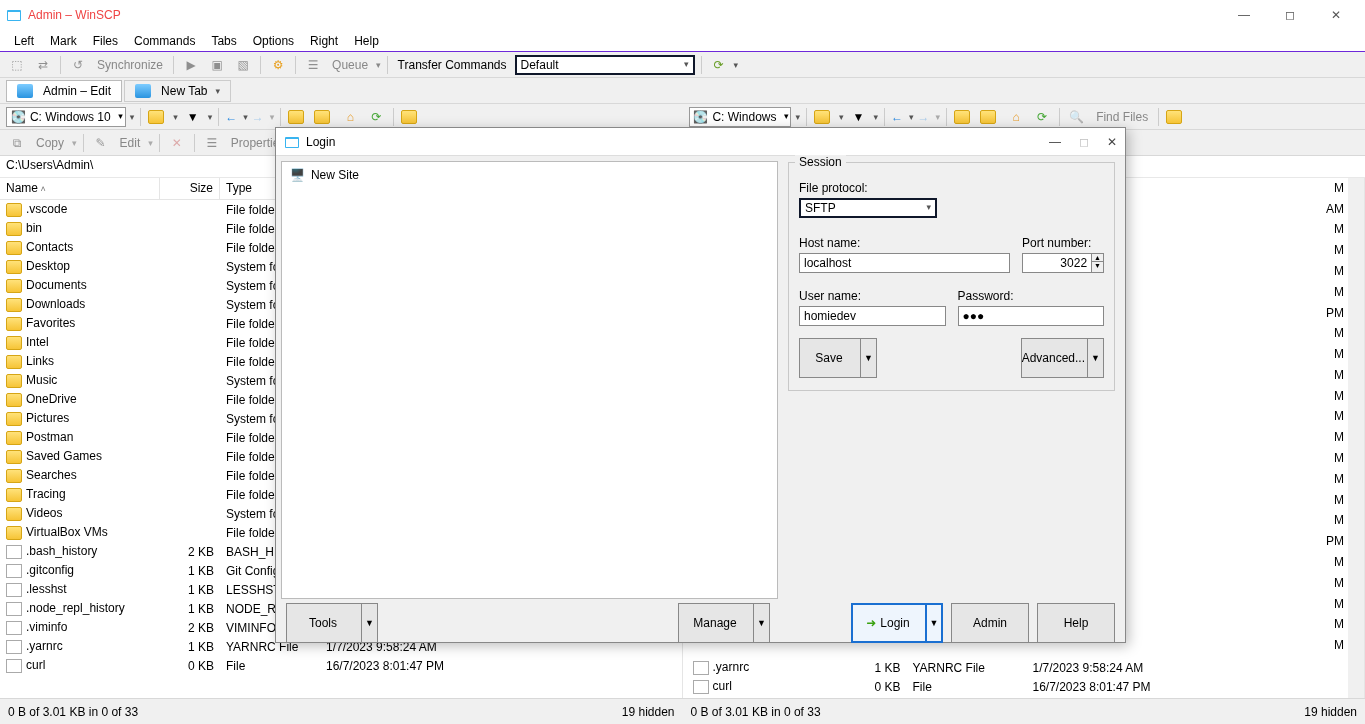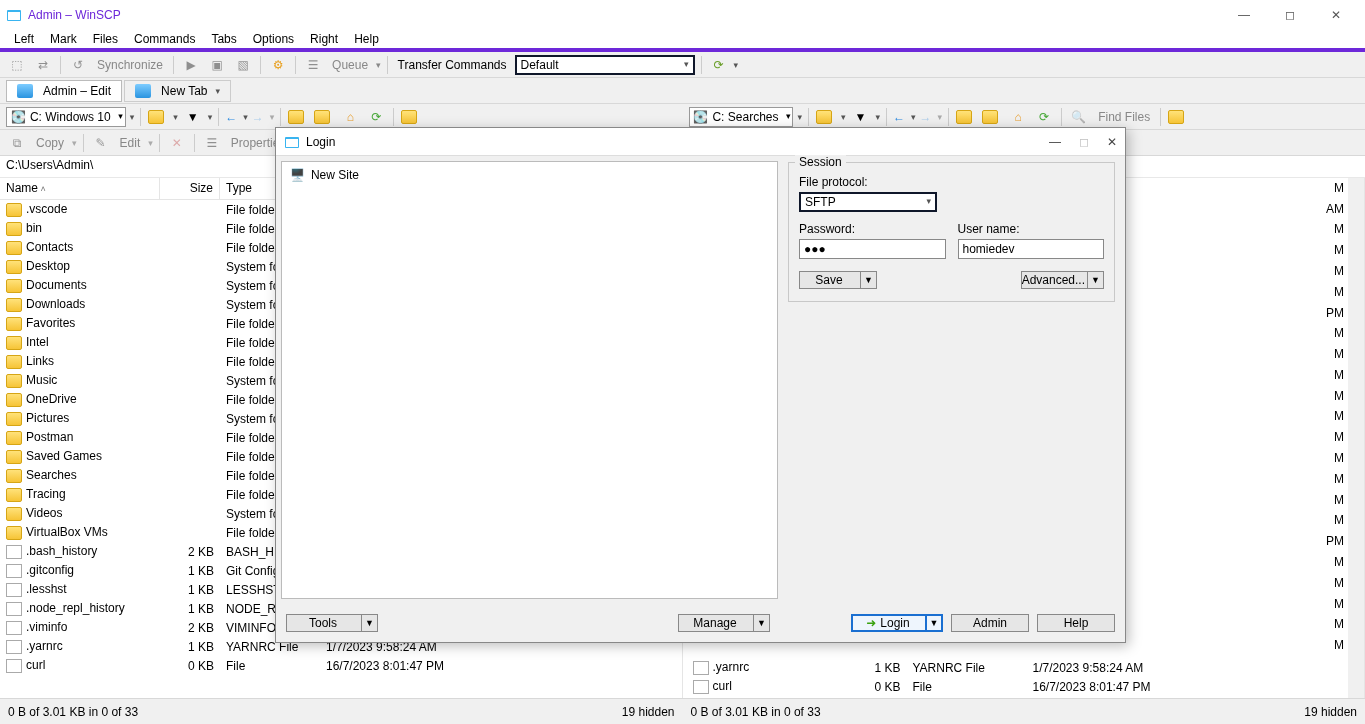--- a/index.html
+++ b/index.html
@@ -1,26 +1,26 @@
 <!DOCTYPE html>
 <html><head>
 <meta charset="utf-8">
 <style>
 * { box-sizing: border-box; margin: 0; padding: 0; font-family: "Segoe UI", Tahoma, sans-serif; font-size: 12px; }
 body { width: 1365px; height: 724px; background: #fff; overflow: hidden; position: relative; }
 
 
 .titlebar { height: 30px; background: #fff; display: flex; align-items: center; padding: 0 6px; justify-content: space-between; }
 .titlebar .left { display: flex; align-items: center; gap: 6px; }
-.titlebar .title { color: #6d28d9; }
+.titlebar .title { color: #ef4444; }
 .winbtns { display: flex; gap: 0; }
 .winbtn { width: 46px; height: 30px; display: flex; align-items: center; justify-content: center; color: #555; }
 
 
-.menubar { height: 22px; background: #fff; display: flex; align-items: center; gap: 0; padding: 0 6px; border-bottom: 4px solid #6d28d9; }
+.menubar { height: 22px; background: #fff; display: flex; align-items: center; gap: 0; padding: 0 6px; border-bottom: 1px solid #6d28d9; }
 .menubar .item { padding: 2px 8px; }
 
 
 .toolbar { height: 26px; background: #f0f0f0; display: flex; align-items: center; gap: 4px; padding: 0 6px; border-bottom: 1px solid #d8d8d8; }
 .tbbtn { width: 22px; height: 22px; display:flex; align-items:center; justify-content:center; border:1px solid transparent; }
 .tbbtn.dis { opacity: .4; }
 .tlabel { color:#888; padding:0 4px;}
 .tlabel.en { color:#000;}
 .sep { width:1px; height:18px; background:#ccc; margin:0 2px;}
 .combo { border:2px solid #0f172a; background:#fff; height:20px; padding:1px 18px 1px 4px; position:relative; min-width:180px;}
@@ -69,24 +69,24 @@
 .dlg { position:absolute; left:275px; top:127px; width:851px; height:516px; background:#f0f0f0; border:1px solid #888; box-shadow:3px 3px 12px rgba(0,0,0,.25); display:flex; flex-direction:column;}
 .dlg .dlgtitle { height:28px; background:#fff; display:flex; align-items:center; justify-content:space-between; padding:0 8px; border-bottom:1px solid #ddd;}
 .dlg .dlgtitle .t { display:flex; align-items:center; gap:6px;}
 .dlg .dlgwin { display:flex; gap:18px; color:#444;}
 .dlg .body { flex:1; display:flex;}
 .dlg .leftp { width:497px; background:#fff; border:1px solid #bbb; margin:5px 0 5px 5px; padding:4px;}
 .dlg .siteitem { display:flex; align-items:center; gap:6px; padding:2px 4px;}
 .dlg .rightp { flex:1; padding:6px 10px;}
 .gbox { border:1px solid #c8c8c8; padding:8px 10px 12px; margin-bottom:8px; position:relative; background:#f0f0f0;}
 .gbox .lg { position:absolute; top:-8px; left:6px; background:#f0f0f0; padding:0 4px; font-size:12px;}
-.flabel { display:block; margin:4px 0 3px;}
+.flabel { display:block; margin:10px 0 3px;}
 .field { border:1px solid #888; background:#fff; height:20px; width:100%; padding:2px 4px;}
 .row2 { display:flex; gap:12px;}
-.btn { border:1px solid #888; background:#e6e6e6; height:18px; min-width:78px; display:inline-flex; align-items:center; justify-content:center; gap:4px;}
+.btn { border:1px solid #888; background:#e6e6e6; height:40px; min-width:78px; display:inline-flex; align-items:center; justify-content:center; gap:4px;}
 .btn.split { position:relative; padding-right:18px;}
 .btn.split .dd { position:absolute; right:0; top:0; bottom:0; width:16px; border-left:1px solid #888; display:flex; align-items:center; justify-content:center; font-size:9px;}
 .dlg .btnrow { height:38px; display:flex; align-items:center; justify-content:space-between; padding:0 10px; border-top:0;}
 .btn.login { border:2px solid #1a6fd1; background:#eef5fd; min-width:92px;}
 .navic { width:14px; height:14px; display:inline-block;}
 .arrow-l { color:#2a8ae0;}
 .arrow-r { color:#2a8ae0;}
 svg.app { width:16px; height:16px;}
 </style>
 </head>
@@ -183,21 +183,21 @@
     <div class="tbbtn" style="color:#e79c2a">⌂</div>
     <div class="tbbtn" style="color:#4aa93b">⟳</div>
     <div class="sep"></div>
     <div class="tbbtn">
         <span class="icon ic-folder"></span>
       </div>
   </div>
   <div class="navhalf">
     <div class="drvcombo" style="min-width:72px">
       <span>💽</span>
-      <span>C: Searches</span>
+      <span>C: Windows</span>
     </div>
     <span style="font-size:9px;color:#555">▾</span>
     <div class="sep"></div>
     <div class="tbbtn">
         <span class="icon ic-folder"></span>
       </div>
     <span style="font-size:9px;color:#555">▾</span>
     <div class="tbbtn">▼</div>
     <span style="font-size:9px;color:#555">▾</span>
     <div class="sep"></div>
@@ -484,29 +484,45 @@
         <span>🖥️</span>
         <span>New Site</span>
       </div>
     </div>
     <div class="rightp">
       <div class="gbox">
         <span class="lg">Session</span>
         <span class="flabel">File protocol:</span>
         <div class="combo" style="min-width:130px;width:138px"><span>SFTP</span></div>
 
+        <div class="row2" style="margin-top:8px">
+          <div style="flex:1">
+            <span class="flabel">Host name:</span>
+            <input class="field" value="localhost" style="">
+          </div>
+          <div style="width:82px">
+            <span class="flabel">Port number:</span>
+            <div style="display:flex">
+              <input class="field" style="text-align: right;" value="3022">
+              <div style="display:flex;flex-direction:column;border:1px solid #888;border-left:0">
+                <div style="font-size:7px;padding:0 2px;border-bottom:1px solid #888">▲</div>
+                <div style="font-size:7px;padding:0 2px">▼</div>
+              </div>
+            </div>
+          </div>
+        </div>
 
         <div class="row2" style="margin-top:6px">
+          <div style="flex:1">
+            <span class="flabel">User name:</span>
+            <input class="field" value="homiedev" style="">
+          </div>
           <div style="flex:1">
             <span class="flabel">Password:</span>
             <input class="field" value="●●●" style="">
-          </div>
-          <div style="flex:1">
-            <span class="flabel">User name:</span>
-            <input class="field" value="homiedev" style="">
           </div>
         </div>
 
         <div style="display:flex;justify-content:space-between;margin-top:12px">
           <div class="btn split">
             <span>Save</span>
               <span class="dd">▼</span>
           </div>
           <div class="btn split">
             <span>Advanced...</span>

